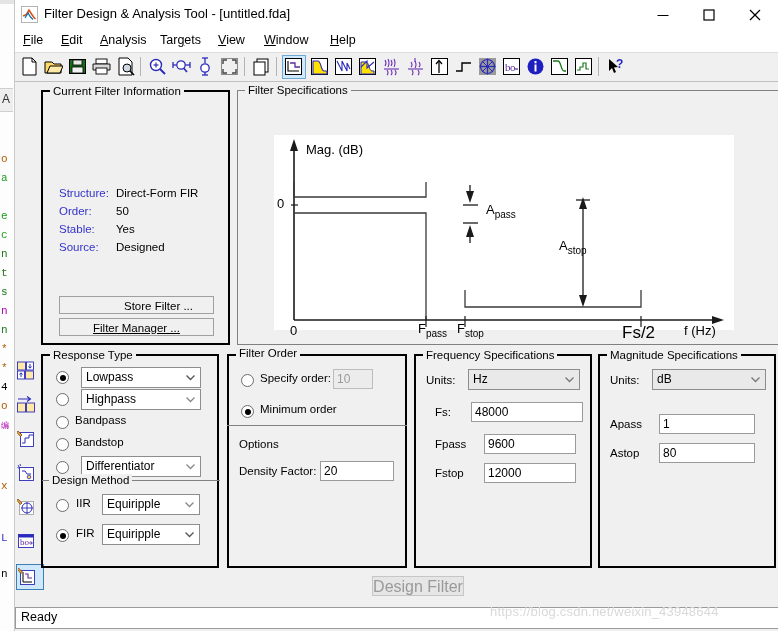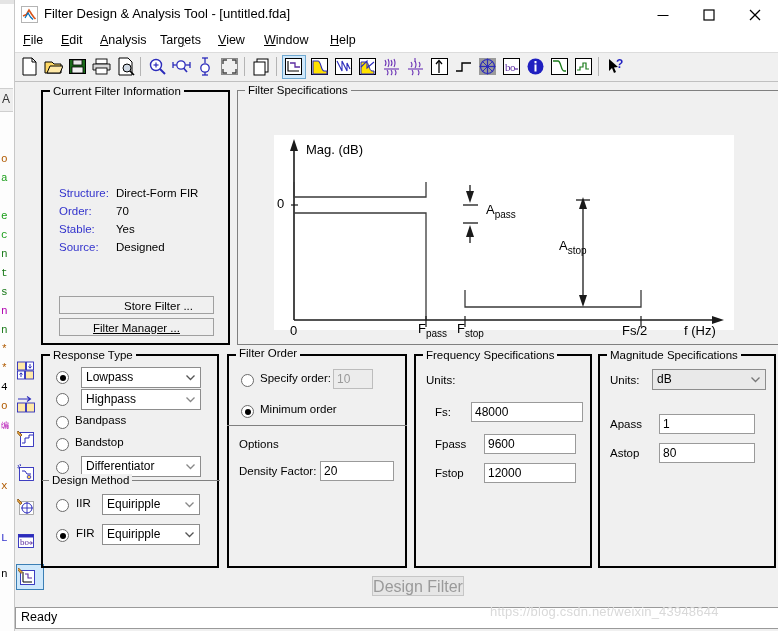--- a/index.html
+++ b/index.html
@@ -418,21 +418,21 @@
           </svg>
         </div>
       </div>
 
       <div class="grp dbl" style="left:26px;top:8px;width:189px;height:255px;">
         <span class="lg">Current Filter Information</span>
 
         <span class="fi k" style="left:16px;top:95px;">Structure:</span>
         <span class="fi v" style="left:73px;top:95px;">Direct-Form FIR</span>
         <span class="fi k" style="left:16px;top:113px;">Order:</span>
-        <span class="fi v" style="left:73px;top:113px;">70</span>
+        <span class="fi v" style="left:73px;top:113px;">50</span>
         <span class="fi k" style="left:16px;top:131px;">Stable:</span>
         <span class="fi v" style="left:73px;top:131px;">Yes</span>
         <span class="fi k" style="left:16px;top:149px;">Source:</span>
         <span class="fi v" style="left:73px;top:149px;">Designed</span>
 
         <div class="btn" style="left:16px;top:204px;width:155px;height:18px;padding-left:44px;">Store Filter ...</div>
         <div class="btn" style="left:16px;top:226px;width:155px;height:18px;text-decoration:underline;">Filter Manager ...</div>
       </div>
 
       <div class="grp" style="left:222px;top:8px;width:542px;height:255px;">
@@ -472,21 +472,21 @@
             <line x1="367" y1="181" x2="367" y2="192" stroke="#1a1a1a" stroke-width="1.2"></line>
           </svg>
 
           
           <span style="position:absolute;left:32px;top:7px;font-size:13px;">Mag. (dB)</span>
           <span style="position:absolute;left:3px;top:61px;font-size:13px;">0</span>
           <span style="position:absolute;left:16px;top:188px;font-size:13px;">0</span>
 
           <span style="position:absolute;left:144px;top:186px;font-size:13px;"><span>F</span><sub style="font-size:10px;">pass</sub></span>
           <span style="position:absolute;left:183px;top:186px;font-size:13px;"><span>F</span><sub style="font-size:10px;">stop</sub></span>
-          <span style="position:absolute;left:348px;top:188px;font-size:13px;">Fs/2</span>
+          <span style="position:absolute;left:348px;top:188px;font-size:17px;">Fs/2</span>
           <span style="position:absolute;left:410px;top:188px;font-size:13px;">f (Hz)</span>
 
           <span style="position:absolute;left:212px;top:67px;font-size:13px;"><span>A</span><sub style="font-size:10px;">pass</sub></span>
           <span style="position:absolute;left:285px;top:103px;font-size:13px;"><span>A</span><sub style="font-size:10px;">stop</sub></span>
         </div>
       </div>
 
       <div class="grp dbl" style="left:26px;top:272px;width:178px;height:214px;">
         <span class="lg">Response Type</span>
 
@@ -568,20 +568,28 @@
           <span class="lg" style="left:9px;top:12px;">Options</span>
           <span class="lbl" style="left:12px;top:39px;">Density Factor:</span>
           <div class="txt" style="left:93px;top:35px;width:74px;height:20px;">20</div>
         </div>
       </div>
 
       <div class="grp dbl" style="left:399px;top:272px;width:178px;height:214px;">
         <span class="lg">Frequency Specifications</span>
 
         <span class="lbl" style="left:10px;top:18px;">Units:</span>
+        <div class="sel-box grey" style="left:52px;top:13px;width:112px;height:21px;">
+          <span>Hz</span>
+          <span class="arw">
+              <svg width="9" height="6">
+                <path d="M0.5 0.5 L4.5 4.5 L8.5 0.5" fill="none" stroke="#777" stroke-width="1.3"></path>
+              </svg>
+            </span>
+        </div>
 
         <span class="lbl" style="left:19px;top:50px;">Fs:</span>
         <div class="txt" style="left:55px;top:46px;width:112px;height:20px;">48000</div>
 
         <span class="lbl" style="left:19px;top:82px;">Fpass</span>
         <div class="txt" style="left:68px;top:78px;width:92px;height:20px;">9600</div>
 
         <span class="lbl" style="left:19px;top:111px;">Fstop</span>
         <div class="txt" style="left:68px;top:107px;width:92px;height:20px;">12000</div>
       </div>

